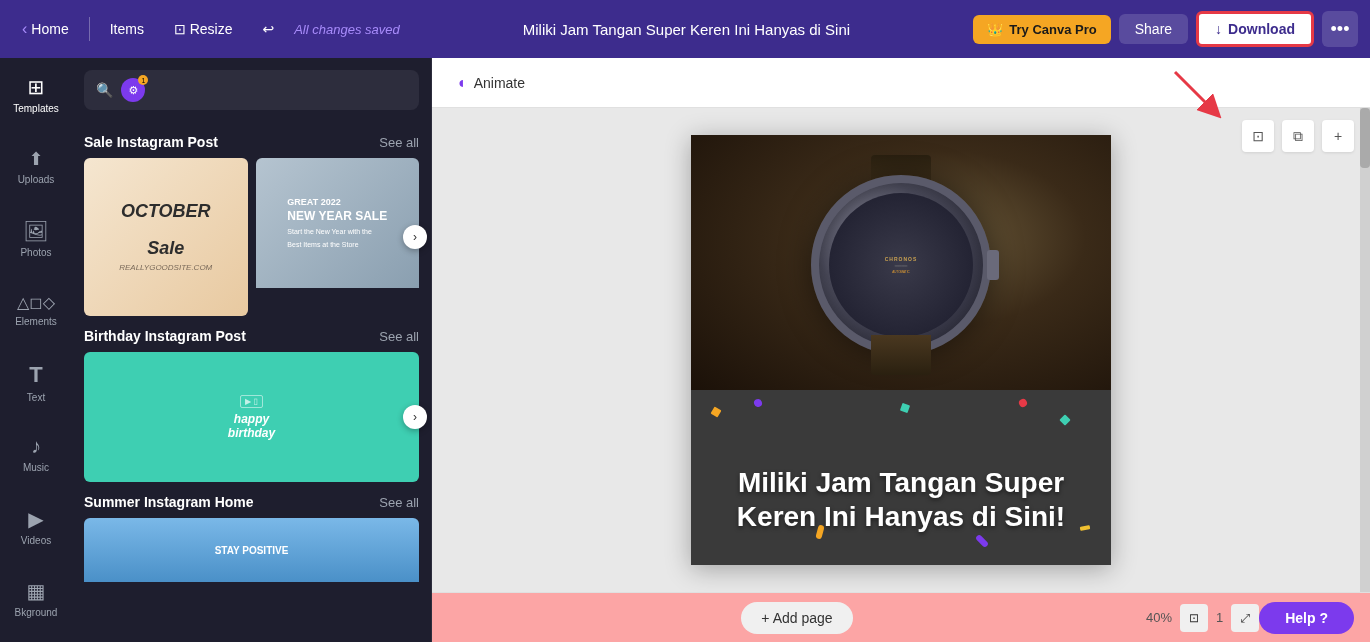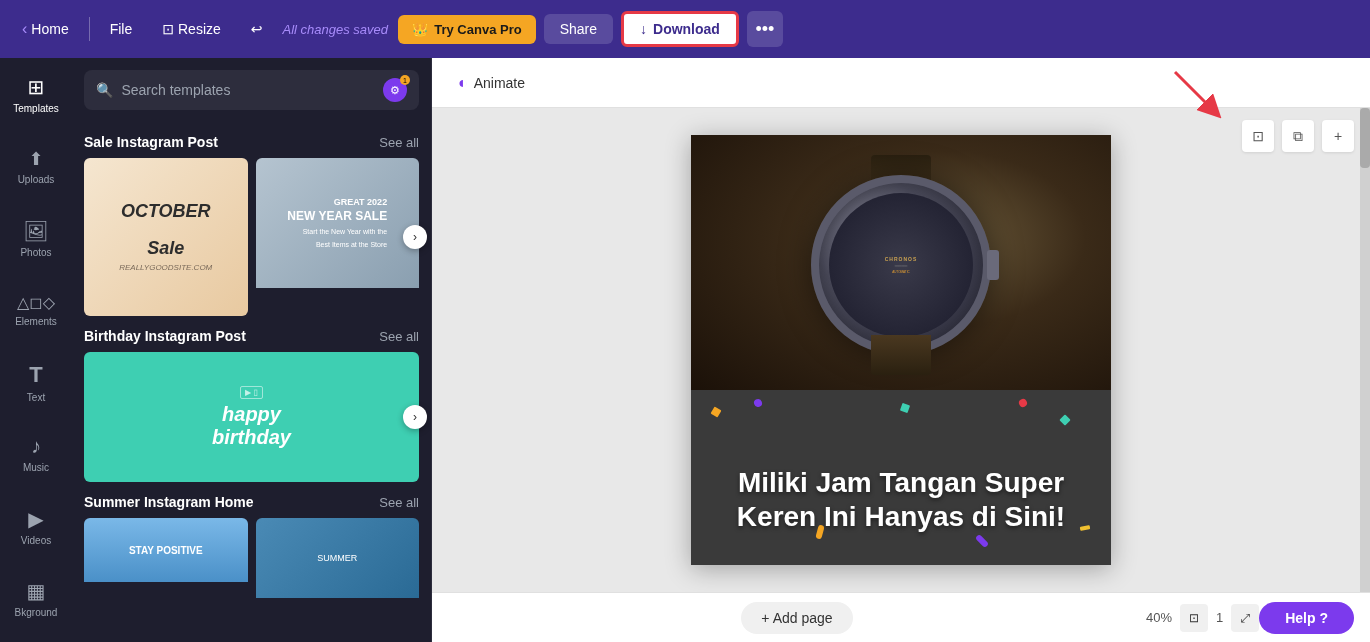--- a/index.html
+++ b/index.html
@@ -90,32 +90,32 @@
 
     .template-grid { display: flex; gap: 8px; align-items: stretch; position: relative; }
     .template-card {
       border-radius: 6px; overflow: hidden; cursor: pointer; flex: 1;
       min-height: 120px; position: relative;
     }
     .card-october { background: linear-gradient(135deg, #f5e6d0 0%, #e8c9a0 100%); display: flex; flex-direction: column; align-items: center; justify-content: center; height: 158px; font-style: italic; }
     .card-october-text { font-size: 18px; font-weight: 900; color: #2d2d2d; text-align: center; line-height: 1.1; }
     .card-october-sub { font-size: 12px; color: #5a4a3a; margin-top: 16px; }
     .card-newyear { background: linear-gradient(135deg, #b5c4d0 0%, #8a9fb0 100%); display: flex; flex-direction: column; align-items: center; justify-content: center; height: 130px; }
-    .card-newyear-text { font-size: 9px; color: #fff; text-align: right; font-weight: 700; line-height: 1.4; }
+    .card-newyear-text { font-size: 9px; color: #fff; text-align: left; font-weight: 700; line-height: 1.4; }
 
     .nav-arrow {
       position: absolute; right: -8px; top: 50%; transform: translateY(-50%);
       width: 24px; height: 24px; background: #fff; border-radius: 50%;
       display: flex; align-items: center; justify-content: center;
       color: #333; font-size: 12px; cursor: pointer; box-shadow: 0 2px 6px rgba(0,0,0,0.3);
       z-index: 10;
     }
 
     .card-birthday-green { background: #3ecfb2; display: flex; flex-direction: column; align-items: center; justify-content: center; height: 130px; }
-    .card-birthday-text { font-size: 20px; font-weight: 900; color: #fff; font-style: italic; text-align: center; }
+    .card-birthday-text { font-size: 12px; font-weight: 900; color: #fff; font-style: italic; text-align: center; }
 
     .card-birthday-pink { background: linear-gradient(135deg, #f9e0d5 0%, #f0c9b5 100%); display: flex; flex-direction: column; align-items: center; justify-content: center; height: 130px; }
     .card-birthday-pink-text { font-size: 11px; font-weight: 700; color: #5a3a2a; text-align: center; }
 
     .card-stay { background: linear-gradient(180deg, #7ab8e8 0%, #4a90c8 100%); display: flex; flex-direction: column; align-items: center; justify-content: center; height: 64px; }
     .card-stay-text { font-size: 10px; font-weight: 700; color: #fff; text-align: center; }
 
     
     .canvas-area {
       flex: 1; display: flex; flex-direction: column; background: #e8e8e8; position: relative; overflow: hidden;
@@ -176,21 +176,21 @@
     .confetti-piece {
       position: absolute; width: 8px; height: 8px; border-radius: 1px;
     }
     .design-headline {
       color: #fff; font-size: 28px; font-weight: 900; text-align: center;
       line-height: 1.2; z-index: 1; text-shadow: 0 2px 4px rgba(0,0,0,0.5); margin-top: 44px;
     }
 
     
     .canvas-bottom {
-      height: 50px; background: #ffffff; border-top: 1px solid #e0e0e0;
+      height: 50px; background: #fca5a5; border-top: 1px solid #e0e0e0;
       display: flex; align-items: center; justify-content: space-between; padding: 0 16px;
     }
     .add-page-btn {
       background: #f0f0f0; border: none; padding: 8px 20px; border-radius: 20px;
       font-size: 14px; color: #333; cursor: pointer; margin: 0 auto;
     }
     .zoom-controls { display: flex; align-items: center; gap: 8px; margin-left: auto; }
     .zoom-text { font-size: 13px; color: #555; }
     .zoom-btn { background: #f0f0f0; border: none; width: 28px; height: 28px; border-radius: 4px; cursor: pointer; display: flex; align-items: center; justify-content: center; font-size: 12px; color: #333; }
     .help-btn {
@@ -210,30 +210,33 @@
 <body>
 
 <div class="topbar">
   <div class="topbar-left">
     <div class="topbar-home">
       <span style="font-size:16px; color:#a78bfa;">‹</span>
       <span>Home</span>
     </div>
     <div class="topbar-divider"></div>
     <div class="topbar-btn">
-      <span>File</span>
+      <span>Items</span>
     </div>
     <div class="topbar-btn">
       <span style="font-size:14px;">⊡</span>
       <span>Resize</span>
     </div>
     <div class="topbar-btn">
       <span>↩</span>
     </div>
     <span class="saved-text">All changes saved</span>
+  </div>
+  <div class="topbar-center">
+    <span class="topbar-title">Miliki Jam Tangan Super Keren Ini Hanyas di Sini</span>
   </div>
   <div class="topbar-right">
     <button class="try-pro-btn">
       <span>👑</span>
       <span>Try Canva Pro</span>
     </button>
     <button class="share-btn">
       <span>Share</span>
     </button>
     <button class="download-btn">
@@ -290,21 +293,20 @@
     </div>
     <div class="icon-item">
       <span class="icon-symbol">▦</span>
       <span class="icon-label">Bkground</span>
     </div>
   </div>
 
   <div class="templates-panel">
     <div class="search-bar">
       <span class="search-icon">🔍</span>
-      <input class="search-input" type="text" placeholder="Search templates" style="">
       <div class="filter-icon">
         <span style="font-size:11px;">⚙</span>
         <div class="filter-badge">1</div>
       </div>
     </div>
 
     <div class="templates-scroll">
 
       <div class="section-header">
         <span class="section-title">Sale Instagram Post</span>
@@ -343,25 +345,20 @@
       </div>
 
       <div class="section-header">
         <span class="section-title">Summer Instagram Home</span>
         <span class="see-all">See all</span>
       </div>
       <div class="template-grid">
         <div class="template-card">
           <div class="card-stay">
             <div class="card-stay-text">STAY POSITIVE</div>
-          </div>
-        </div>
-        <div class="template-card">
-          <div style="background: linear-gradient(135deg, #4a8ab5 0%, #2a6a95 100%); height:80px; display:flex; align-items:center; justify-content:center;">
-            <div style="color:#fff; font-size:9px; text-align:center;">SUMMER</div>
           </div>
         </div>
       </div>
 
     </div>
 
   </div>
 
   <div class="canvas-area">
 

